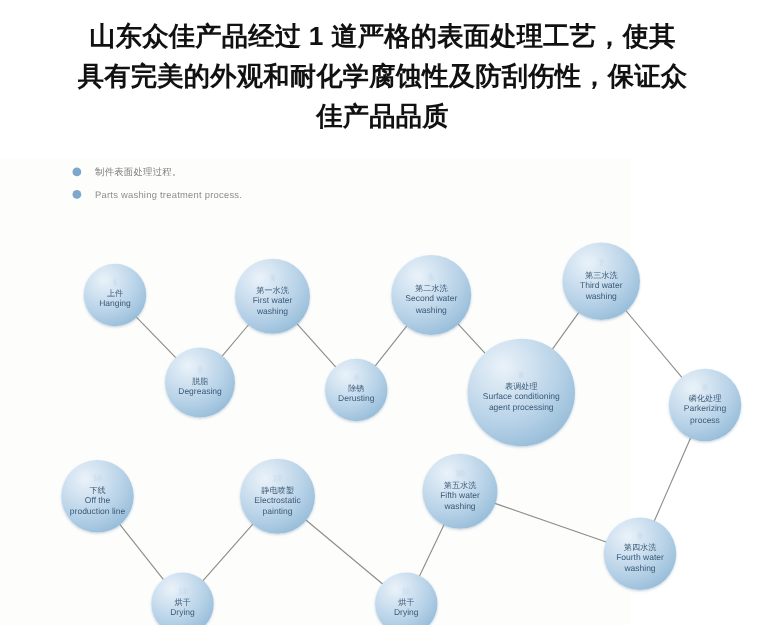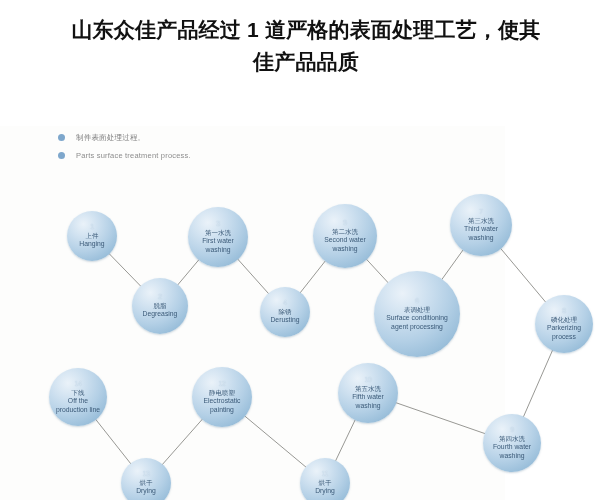--- a/index.html
+++ b/index.html
@@ -67,33 +67,34 @@
   .node .en{
     font-size:6.8px;line-height:8.4px;color:#3b5a78;
     padding:0 4px;
   }
 </style>
 </head>
 <body>
 
 <div id="heading">
   <span class="hline">山东众佳产品经过 1 道严格的表面处理工艺，使其</span>
+  <span class="hline">具有完美的外观和耐化学腐蚀性及防刮伤性，保证众</span>
   <span class="hline">佳产品品质</span>
 </div>
 
 <div id="diagram-panel">
 
   <div id="legend">
     <div class="legend-row">
       <span class="legend-dot"></span>
       <span class="legend-text cn">制件表面处理过程。</span>
     </div>
     <div class="legend-row">
       <span class="legend-dot"></span>
-      <span class="legend-text">Parts surface treatment process.</span>
+      <span class="legend-text">Parts washing treatment process.</span>
     </div>
   </div>
 
   <svg id="svg-links" viewBox="0 0 612 374" preserveAspectRatio="none">
       <line x1="108.72285642231797" y1="127.21470514062145" x2="141.18678652489228" y2="160.63345671680088" stroke="#8c8c88" stroke-width="0.9"></line>
       <line x1="177.37321014577418" y1="159.33187068864797" x2="199.33988539898328" y2="133.19910185293367" stroke="#8c8c88" stroke-width="0.9"></line>
       <line x1="237.3201870141215" y1="132.62707501580763" x2="269.0108797124512" y2="168.10173102140058" stroke="#8c8c88" stroke-width="0.9"></line>
       <line x1="299.8714629258965" y1="167.16281362719778" x2="325.79102705405035" y2="134.3313657315362" stroke="#8c8c88" stroke-width="0.9"></line>
       <line x1="366.026683184725" y1="132.77890678345213" x2="388.51223568521124" y2="157.1382553256455" stroke="#8c8c88" stroke-width="0.9"></line>
       <line x1="441.5206079593441" y1="153.90102955653717" x2="463.4852800290399" y2="123.35640745961632" stroke="#8c8c88" stroke-width="0.9"></line>

